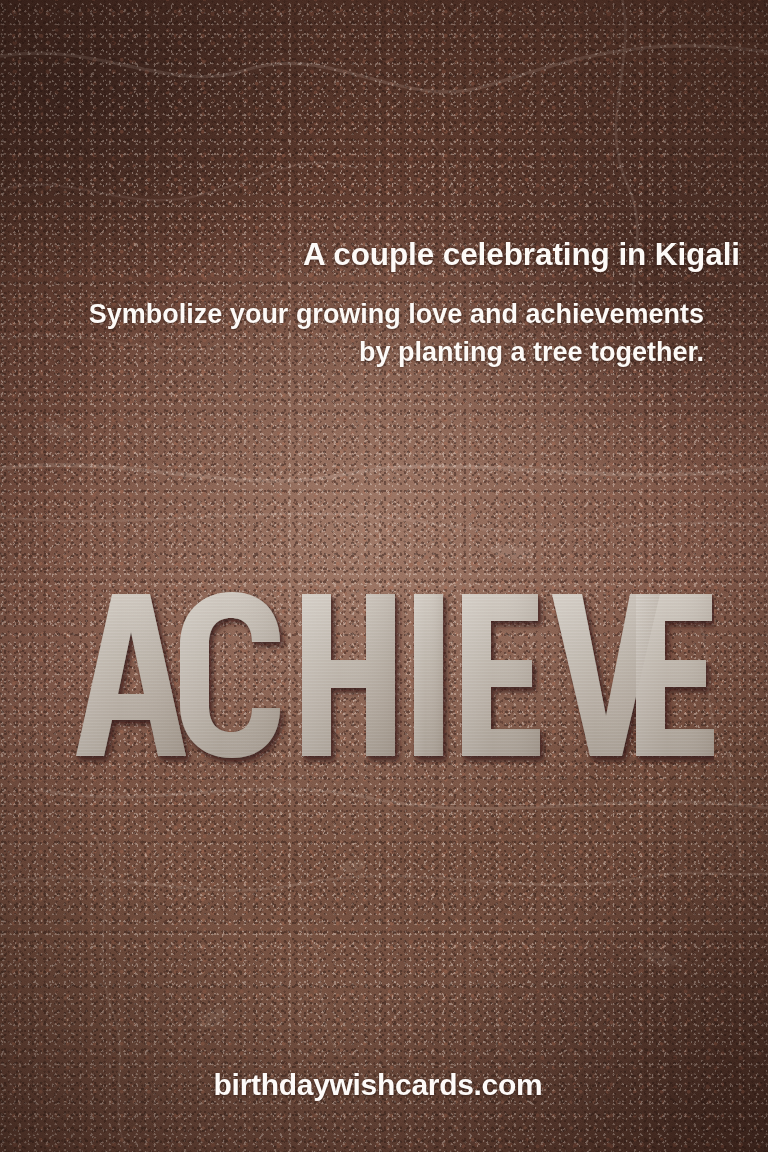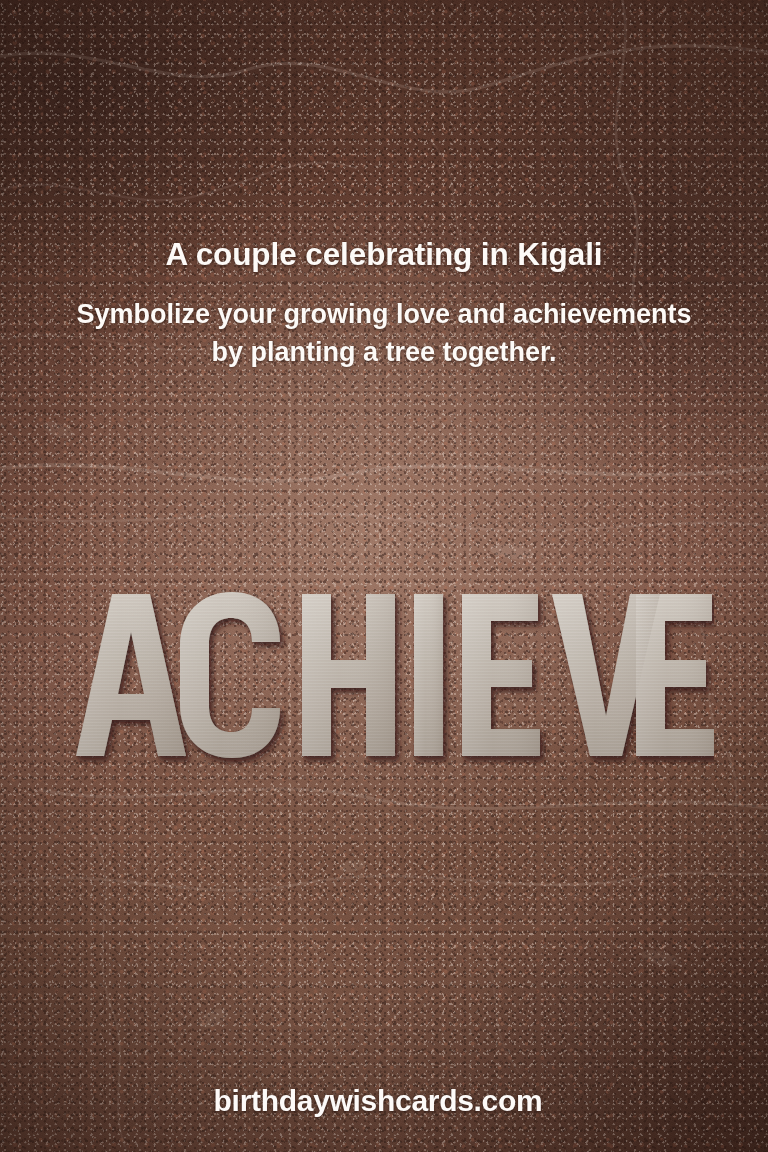--- a/index.html
+++ b/index.html
@@ -98,21 +98,21 @@
       repeating-linear-gradient(27deg, rgba(255,255,255,0.05) 0 1px, rgba(0,0,0,0.05) 1px 2px),
       repeating-linear-gradient(113deg, rgba(0,0,0,0.04) 0 1px, rgba(255,255,255,0.04) 1px 2px);
   }
 
   
   .text-block {
     position:absolute;
     left:0;
     top:236px;
     width:768px;
-    text-align:center;
+    text-align:right;
     z-index:6;
   }
 
   .headline {
     font-family:"Liberation Sans", sans-serif;
     font-size:31.5px;
     font-weight:700;
     line-height:1.18;
     letter-spacing:-0.1px;
     color:#fdfaf7;
@@ -142,21 +142,21 @@
     display:flex;
     align-items:center;
     justify-content:center;
   }
   .wordmark svg { display:block; }
 
   
   .footer {
     position:absolute;
     left:0;
-    bottom:34px;
+    bottom:50px;
     width:756px;
     text-align:center;
     z-index:6;
   }
   .footer-url {
     font-family:"Liberation Sans", sans-serif;
     font-size:30px;
     font-weight:700;
     letter-spacing:-0.3px;
     color:#fdfaf8;

